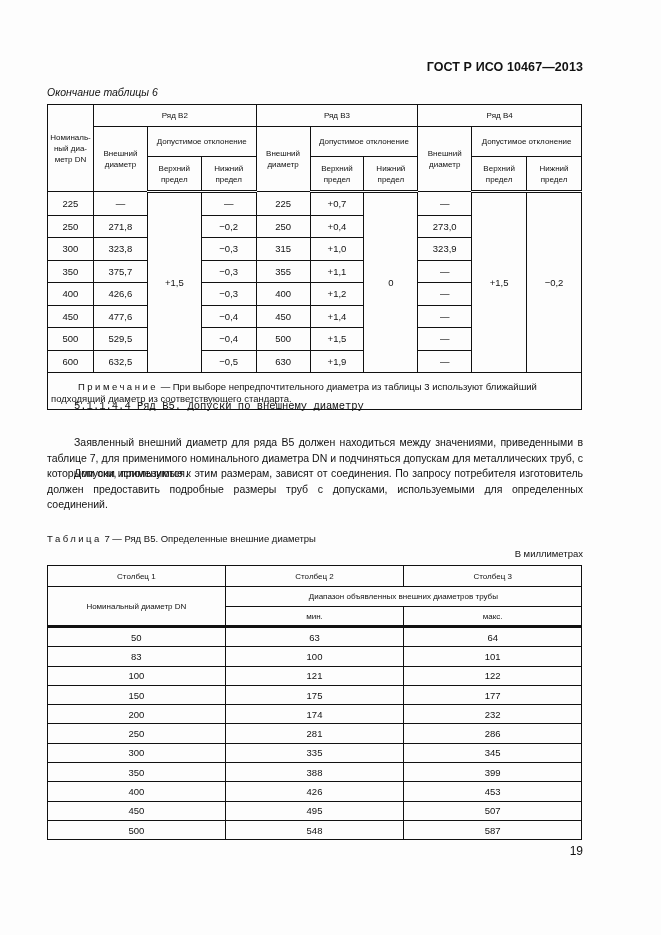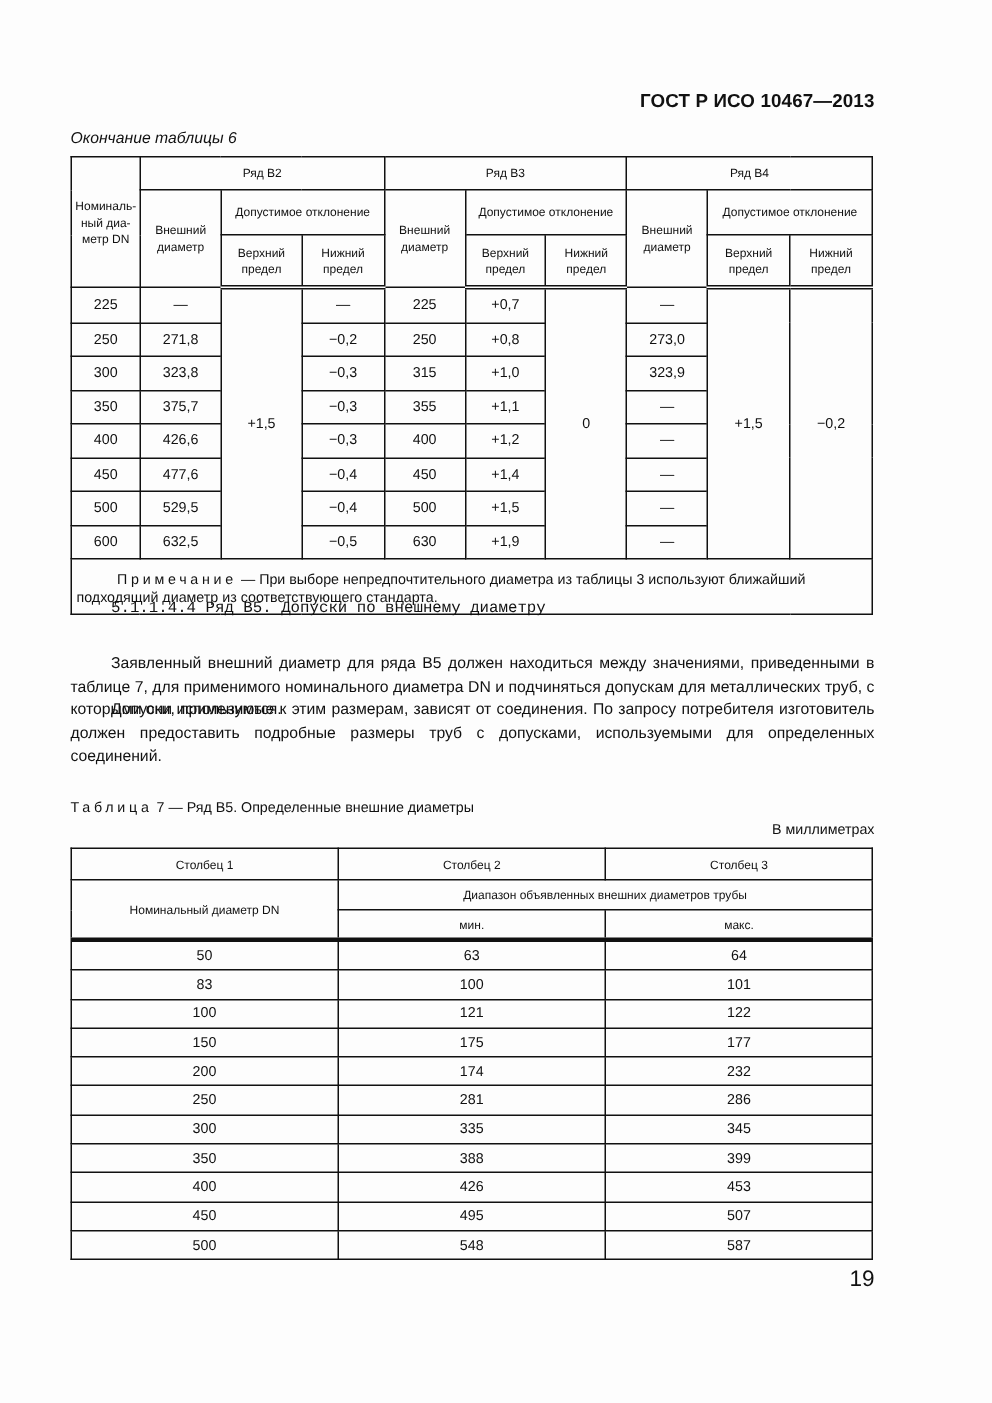--- a/index.html
+++ b/index.html
@@ -21,21 +21,21 @@
   .para { left:47px; width:536px; font-size:10.5px; line-height:15.7px; text-align:justify; }
   .indent { text-indent:27px; }
   .caption7 { left:47px; top:533px; font-size:9.5px; }
   .units { right:78px; top:548px; font-size:9.5px;padding-left:16px; }
   #t7 { left:47px; top:565px; width:535px; font-size:9.5px; }
   #t7 th { font-size:8px; }
   #t7 thead tr.r1 th { height:20px; }
   #t7 thead tr.r2 th { height:19px; }
   #t7 thead tr.r3 th { height:18px; border-bottom:3px solid #111; }
   #t7 tbody td { height:18.3px; }
-  .page-num { right:78px; top:844px; font-size:15px; }
+  .page-num { right:78px; top:844px; font-size:12px; }
 </style>
 </head>
 <body>
 
 <div class="abs doc-header">ГОСТ Р ИСО 10467—2013</div>
 
 <div class="abs caption6">Окончание таблицы 6</div>
 
 <table id="t6">
   <colgroup>
@@ -85,21 +85,21 @@
       <td rowspan="8">0</td>
       <td>—</td>
       <td rowspan="8">+1,5</td>
       <td rowspan="8">−0,2</td>
     </tr>
     <tr>
       <td>250</td>
       <td>271,8</td>
       <td>−0,2</td>
       <td>250</td>
-      <td>+0,8</td>
+      <td>+0,4</td>
       <td>273,0</td>
     </tr>
     <tr>
       <td>300</td>
       <td>323,8</td>
       <td>−0,3</td>
       <td>315</td>
       <td>+1,0</td>
       <td>323,9</td>
     </tr>

